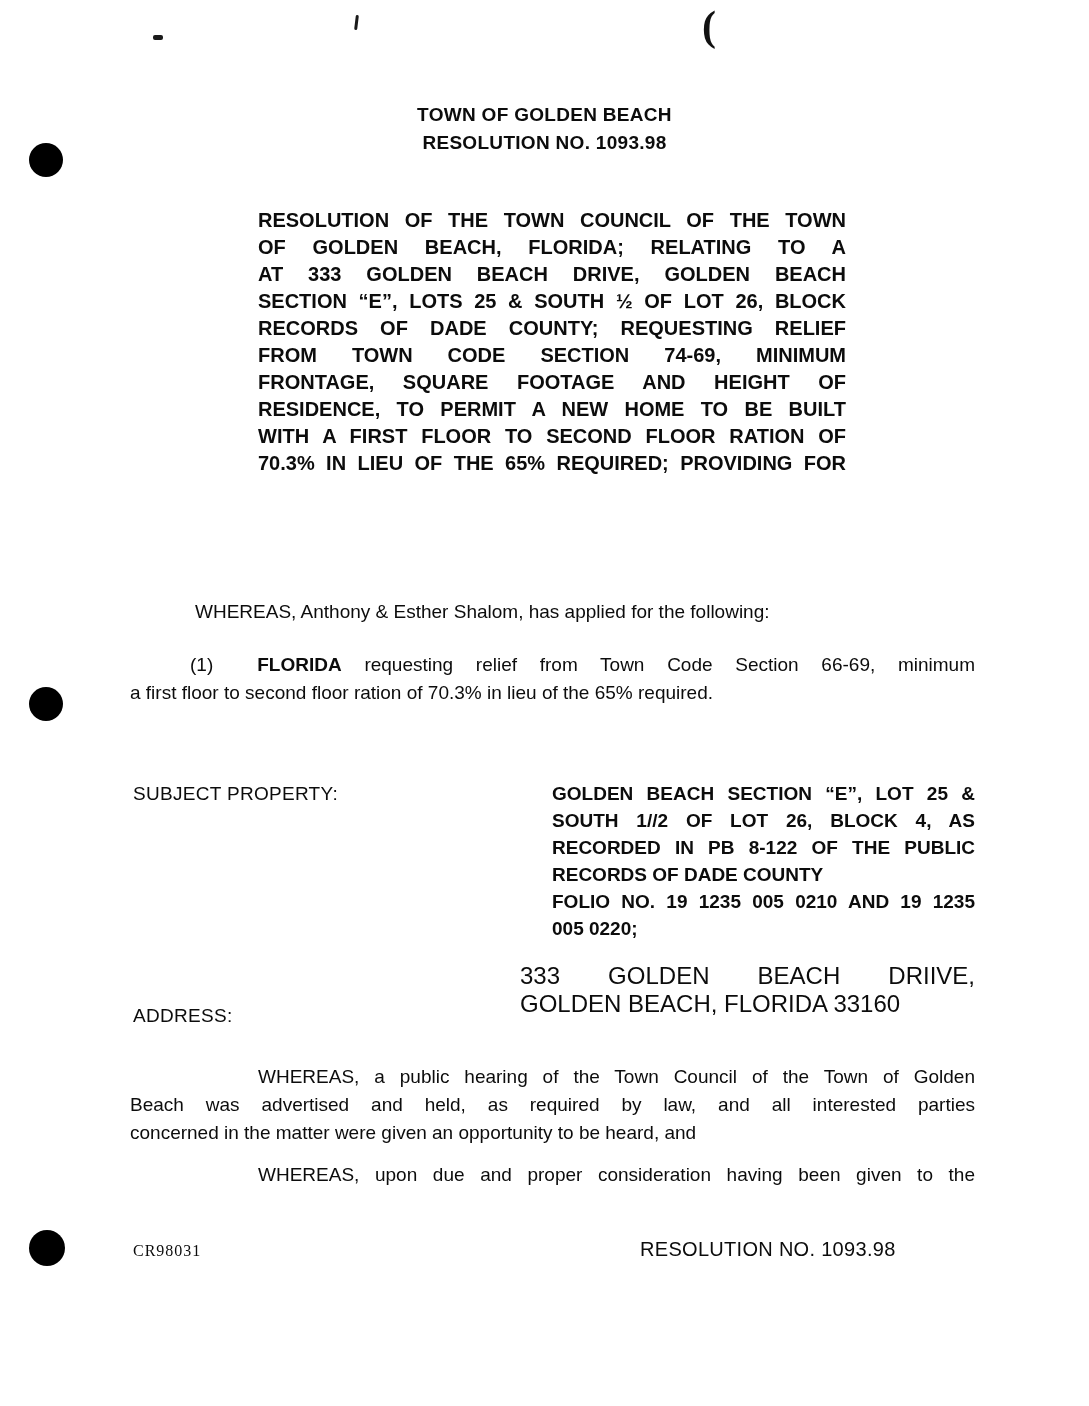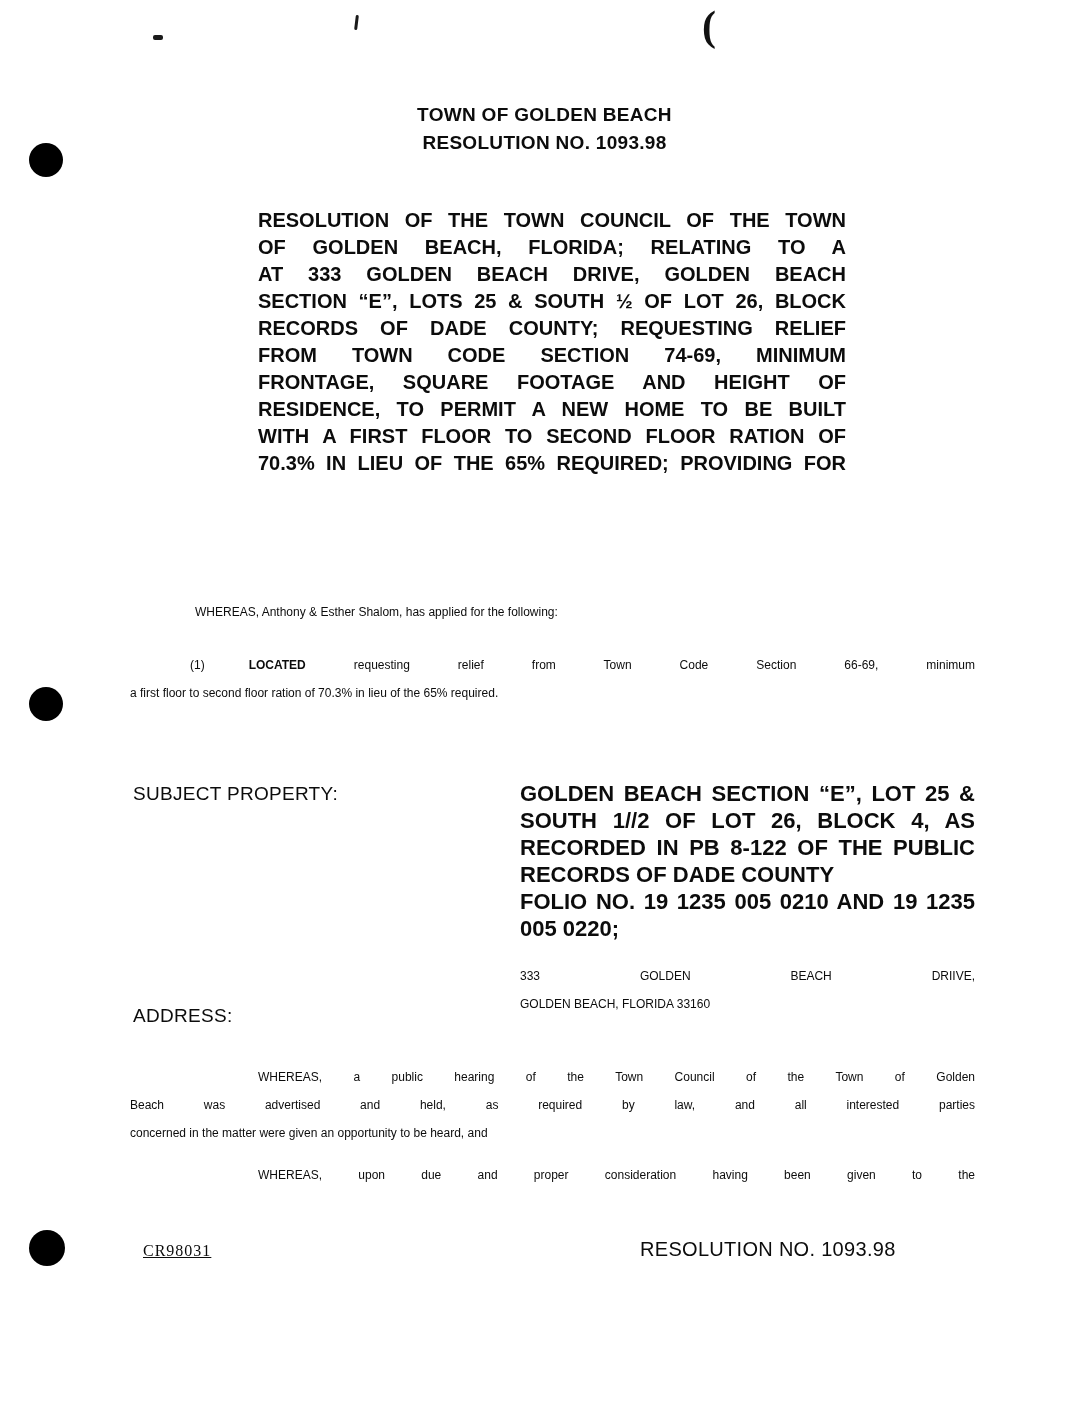--- a/index.html
+++ b/index.html
@@ -11,24 +11,24 @@
     font-family:"Liberation Sans",sans-serif;
     color:#0c0c0c;
     overflow:hidden;
   }
   .abs{position:absolute;}
   .bold{font-weight:bold;}
   .serif{font-family:"Liberation Serif",serif;}
   
   .ln{min-height:1em;}
   .jline{text-align:justify;text-align-last:justify;}
-  .para{font-size:12px;line-height:28px;}
+  .para{font-size:19px;line-height:28px;}
   .res-clause{font-size:20px;line-height:27px;font-weight:bold;}
-  .subj-val{font-size:22px;line-height:27px;font-weight:bold;}
-  .addr-val{font-size:12px;line-height:28px;}
+  .subj-val{font-size:19px;line-height:27px;font-weight:bold;margin-left:32px;}
+  .addr-val{font-size:24px;line-height:28px;}
   .label{font-size:19px;letter-spacing:0.3px;}
   .ind128 > .ln:first-child{padding-left:128px;}
   .hole{position:absolute;background:#000;border-radius:50%;}
   .vnum{padding-left:60px;}
   .vgap{display:inline-block;width:44px;}
   .mark-dash{position:absolute;left:153px;top:35px;width:10px;height:5px;background:#1a1a1a;border-radius:2px;}
   .mark-tick{position:absolute;left:355px;top:15px;width:3px;height:15px;background:#1a1a1a;border-radius:2px;transform:rotate(7deg);}
   .mark-paren{position:absolute;left:702px;top:2px;font-family:"Liberation Serif",serif;font-size:42px;font-weight:bold;color:#111;}
   .footer-left{font-size:16px;letter-spacing:1px;}
   .footer-right{font-size:20px;letter-spacing:0.3px;}
@@ -64,21 +64,21 @@
       <div class="ln jline">WITH A FIRST FLOOR TO SECOND FLOOR RATION OF</div>
       <div class="ln jline">70.3% IN LIEU OF THE 65% REQUIRED; PROVIDING FOR</div>
     </div>
 
   <div class="abs para" style="left:130px;top:598px;width:845px;padding-left:0;">
     <div class="ln" style="padding-left:65px;">WHEREAS, Anthony &amp; Esther Shalom, has applied for the following:</div>
   </div>
 
   <div class="abs para" style="left:130px;top:651px;width:845px;">
     <div class="ln jline">
-      <span class="vnum">(1)</span><span class="vgap"></span><span class="bold">LOCATED</span> <span>requesting relief from Town Code Section 66-69, minimum</span>
+      <span class="vnum">(1)</span><span class="vgap"></span><span class="bold">FLORIDA</span> <span>requesting relief from Town Code Section 66-69, minimum</span>
     </div>
     <div class="ln">a first floor to second floor ration of 70.3% in lieu of the 65% required.</div>
   </div>
 
   <div class="abs label" style="left:133px;top:783px;">SUBJECT PROPERTY:</div>
   <div class="abs" style="left:520px;top:780px;width:455px;">
     <div class="subj-val">
         <div class="ln jline">GOLDEN BEACH SECTION “E”, LOT 25 &amp;</div>
         <div class="ln jline">SOUTH 1//2 OF LOT 26, BLOCK 4, AS</div>
         <div class="ln jline">RECORDED IN PB 8-122 OF THE PUBLIC</div>
@@ -99,16 +99,16 @@
   <div class="abs para ind128" style="left:130px;top:1063px;width:845px;">
       <div class="ln jline">WHEREAS, a public hearing of the Town Council of the Town of Golden</div>
       <div class="ln jline">Beach was advertised and held, as required by law, and all interested parties</div>
       <div class="ln">concerned in the matter were given an opportunity to be heard, and</div>
     </div>
 
   <div class="abs para ind128" style="left:130px;top:1161px;width:845px;">
       <div class="ln jline">WHEREAS, upon due and proper consideration having been given to the</div>
     </div>
 
-  <div class="abs serif footer-left" style="left:143px;top:1242px;text-decoration:underline;">CR98031</div>
+  <div class="abs serif footer-left" style="left:133px;top:1242px;">CR98031</div>
   <div class="abs footer-right" style="left:640px;top:1238px;">RESOLUTION NO. 1093.98</div>
 
 </div>
 
 </body></html>

